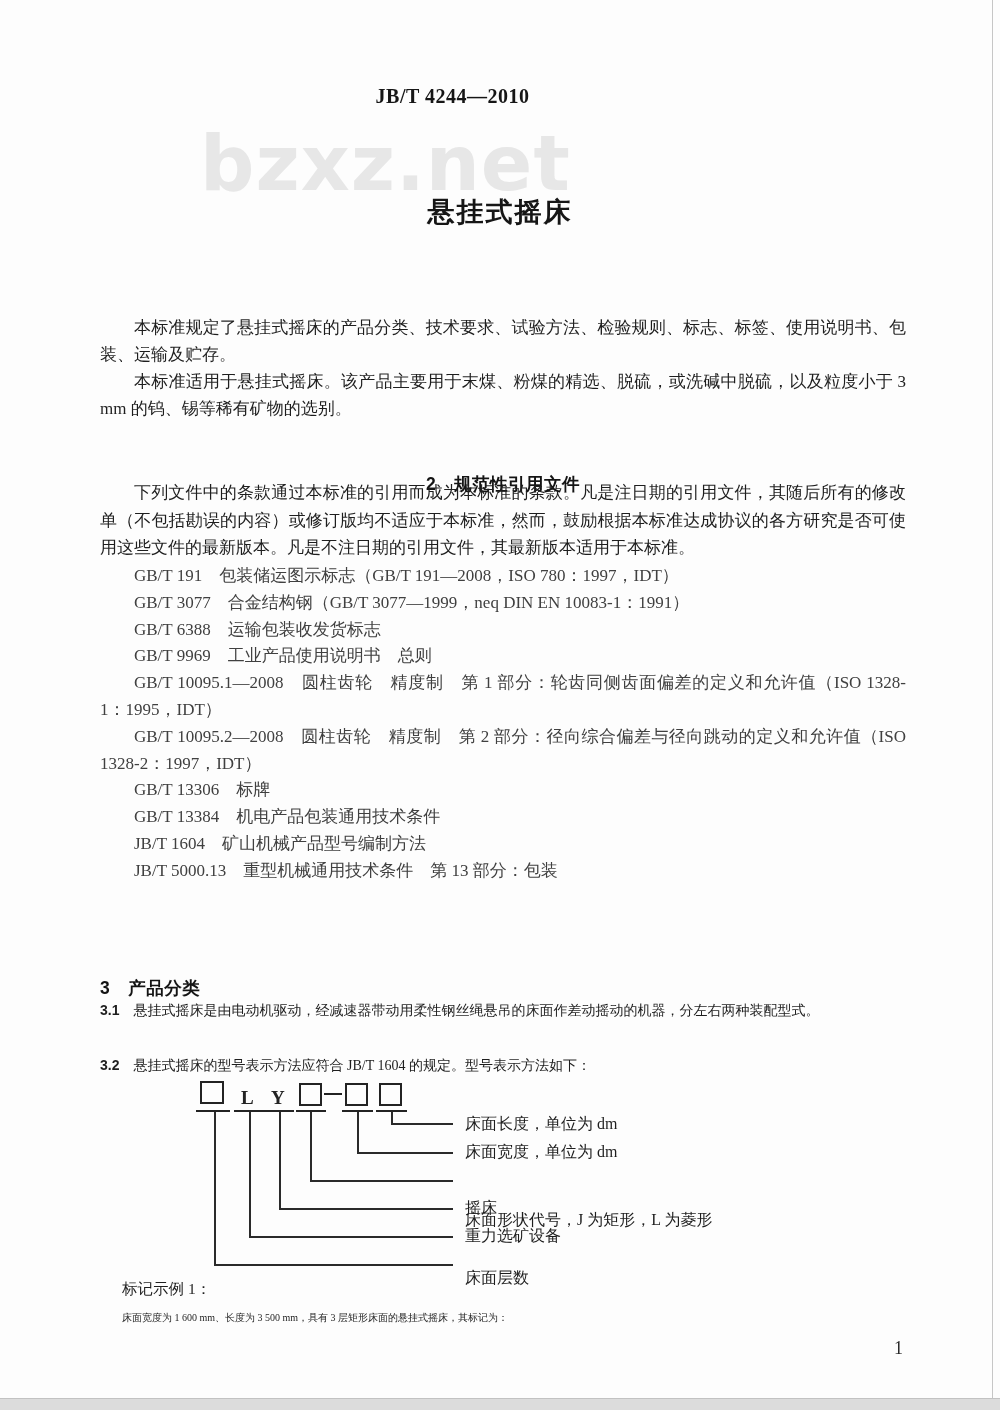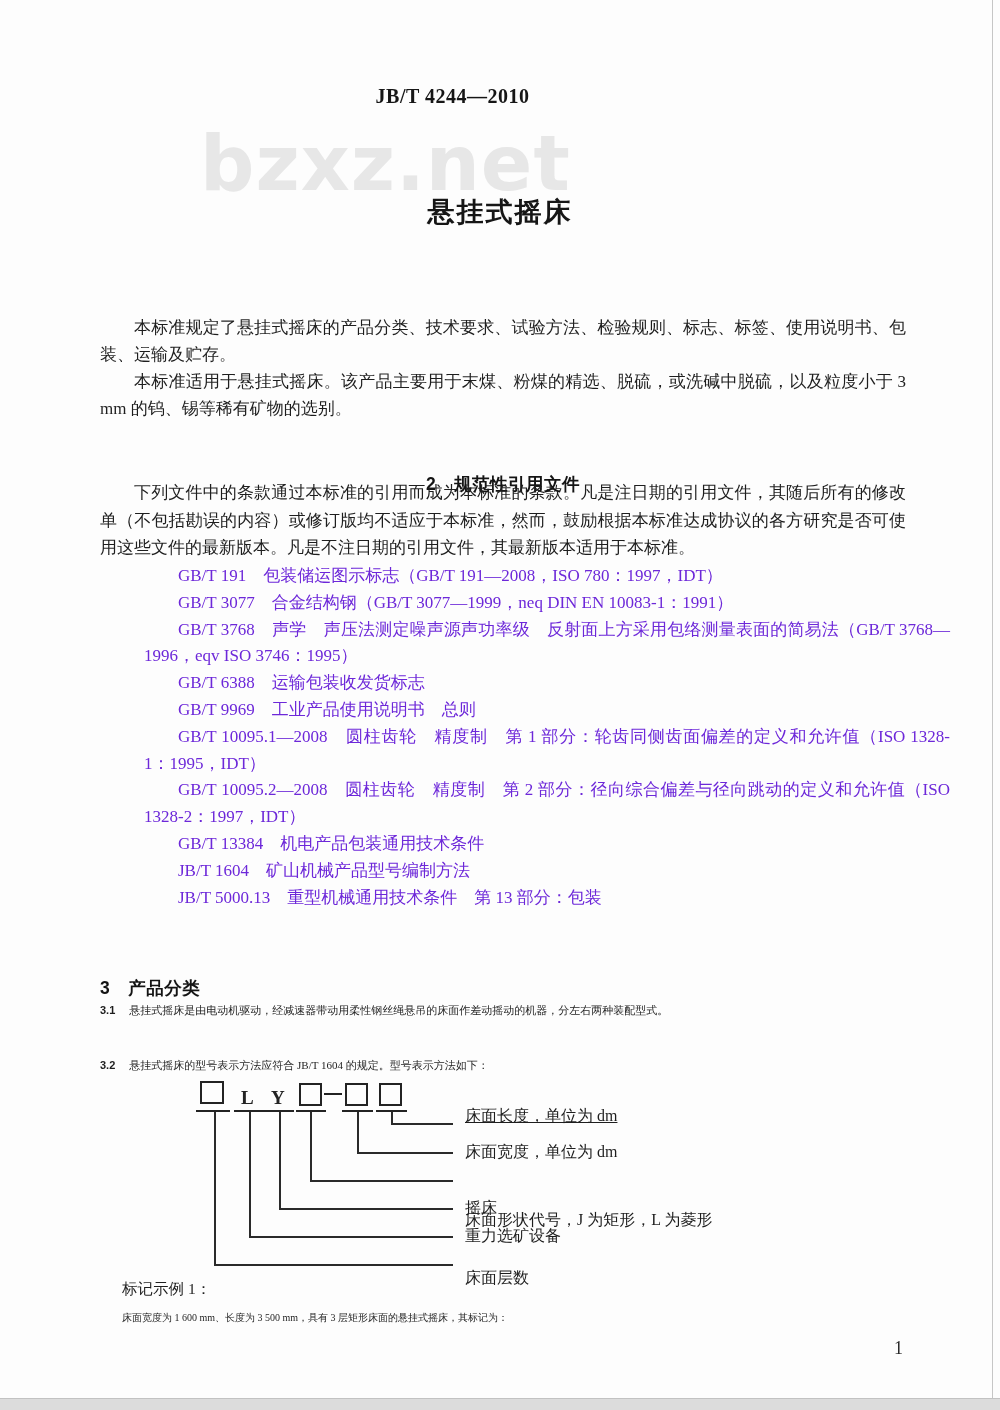--- a/index.html
+++ b/index.html
@@ -37,27 +37,27 @@
 
   .blk{position:absolute;left:100px;width:806px;margin:0;}
   .heading{
     font-family:"Liberation Sans","DejaVu Sans",sans-serif;
     font-weight:bold;font-size:17.5px;color:#141414;letter-spacing:.5px;
   }
   .body-p{
     font-size:17px;line-height:27px;text-align:justify;
     text-indent:2em;color:#1e1e1e;
   }
-  .refs{font-size:17px;line-height:26.8px;color:#6d28d9;margin-left:44px;}
+  .refs{font-size:17px;line-height:26.8px;color:#404040;}
   .ref{text-indent:2em;text-align:justify;}
   .clause .cnum{
     font-family:"Liberation Sans","DejaVu Sans",sans-serif;
     font-weight:bold;margin-right:14px;
   }
-  .clause{font-size:11px;line-height:28px;text-align:justify;}
+  .clause{font-size:14px;line-height:28px;text-align:justify;}
 
   
   .diagram{position:absolute;left:190px;top:1080px;width:640px;height:205px;z-index:1;}
   .dg{position:absolute;box-sizing:border-box;}
   .box{border:2px solid #232323;width:24px;height:23px;background:#fdfdfd;}
   .b1{left:10px;top:1px;}
   .b2{left:109px;top:3px;width:23px;height:23px;}
   .b3{left:155px;top:3px;width:23px;height:23px;}
   .b4{left:189px;top:3px;width:23px;height:23px;}
   .letter{
@@ -84,21 +84,21 @@
   .hline{height:1.5px;background:#2a2a2a;}
   .h1{left:201px;top:43px;width:62px;}
   .h2{left:167px;top:72px;width:96px;}
   .h3{left:120px;top:100px;width:143px;}
   .h4{left:89px;top:128px;width:174px;}
   .h5{left:59px;top:156px;width:204px;}
   .h6{left:24px;top:184px;width:239px;}
   .dlabel{
     left:275px;font-size:16px;line-height:22px;color:#1e1e1e;white-space:nowrap;
   }
-  .dl1{top:25px;text-decoration:underline;}.dl2{top:61px;}.dl3{top:99px;margin-top:30px;}.dl4{top:117px;}.dl5{top:145px;}.dl6{top:187px;}
+  .dl1{top:33px;}.dl2{top:61px;}.dl3{top:99px;margin-top:30px;}.dl4{top:117px;}.dl5{top:145px;}.dl6{top:187px;}
 
   .example-label{font-size:15.5px;line-height:22px;padding-left:22px;}
   .example-text{font-size:10px;line-height:24px;padding-left:22px;}
   .page-no{
     position:absolute;top:1338px;left:0;width:903px;
     text-align:right;font-size:18px;color:#2a2a2a;
   }
 </style>
 </head>
 <body>
@@ -113,25 +113,25 @@
 
   <p class="blk body-p" style="top:314px;">本标准规定了悬挂式摇床的产品分类、技术要求、试验方法、检验规则、标志、标签、使用说明书、包装、运输及贮存。</p>
   <p class="blk body-p" style="top:368px;">本标准适用于悬挂式摇床。该产品主要用于末煤、粉煤的精选、脱硫，或洗碱中脱硫，以及粒度小于 3 mm 的钨、锡等稀有矿物的选别。</p>
 
   <div class="blk heading" style="top:472px;text-align:center;">2　规范性引用文件</div>
   <p class="blk body-p" style="top:479px;line-height:27.5px;">下列文件中的条款通过本标准的引用而成为本标准的条款。凡是注日期的引用文件，其随后所有的修改单（不包括勘误的内容）或修订版均不适应于本标准，然而，鼓励根据本标准达成协议的各方研究是否可使用这些文件的最新版本。凡是不注日期的引用文件，其最新版本适用于本标准。</p>
 
   <div class="blk refs" style="top:563px;">
     <div class="ref">GB/T 191　包装储运图示标志（GB/T 191—2008，ISO 780：1997，IDT）</div>
     <div class="ref">GB/T 3077　合金结构钢（GB/T 3077—1999，neq DIN EN 10083-1：1991）</div>
-    <div class="ref">GB/T 3768　声学　声压法测定噪声源声功率级　反射面上方采用包络测量表面的简易法（GB/T 3768—1996，eqv ISO 3746：1995）</div>
     <div class="ref">GB/T 6388　运输包装收发货标志</div>
     <div class="ref">GB/T 9969　工业产品使用说明书　总则</div>
     <div class="ref">GB/T 10095.1—2008　圆柱齿轮　精度制　第 1 部分：轮齿同侧齿面偏差的定义和允许值（ISO 1328-1：1995，IDT）</div>
     <div class="ref">GB/T 10095.2—2008　圆柱齿轮　精度制　第 2 部分：径向综合偏差与径向跳动的定义和允许值（ISO 1328-2：1997，IDT）</div>
+    <div class="ref">GB/T 13306　标牌</div>
     <div class="ref">GB/T 13384　机电产品包装通用技术条件</div>
     <div class="ref">JB/T 1604　矿山机械产品型号编制方法</div>
     <div class="ref">JB/T 5000.13　重型机械通用技术条件　第 13 部分：包装</div>
   </div>
 
   <div class="blk heading" style="top:976px;">3　产品分类</div>
 
   <p class="blk clause" style="top:996px;">
     <span class="cnum">3.1</span><span>悬挂式摇床是由电动机驱动，经减速器带动用柔性钢丝绳悬吊的床面作差动摇动的机器，分左右两种装配型式。</span>
   </p>

